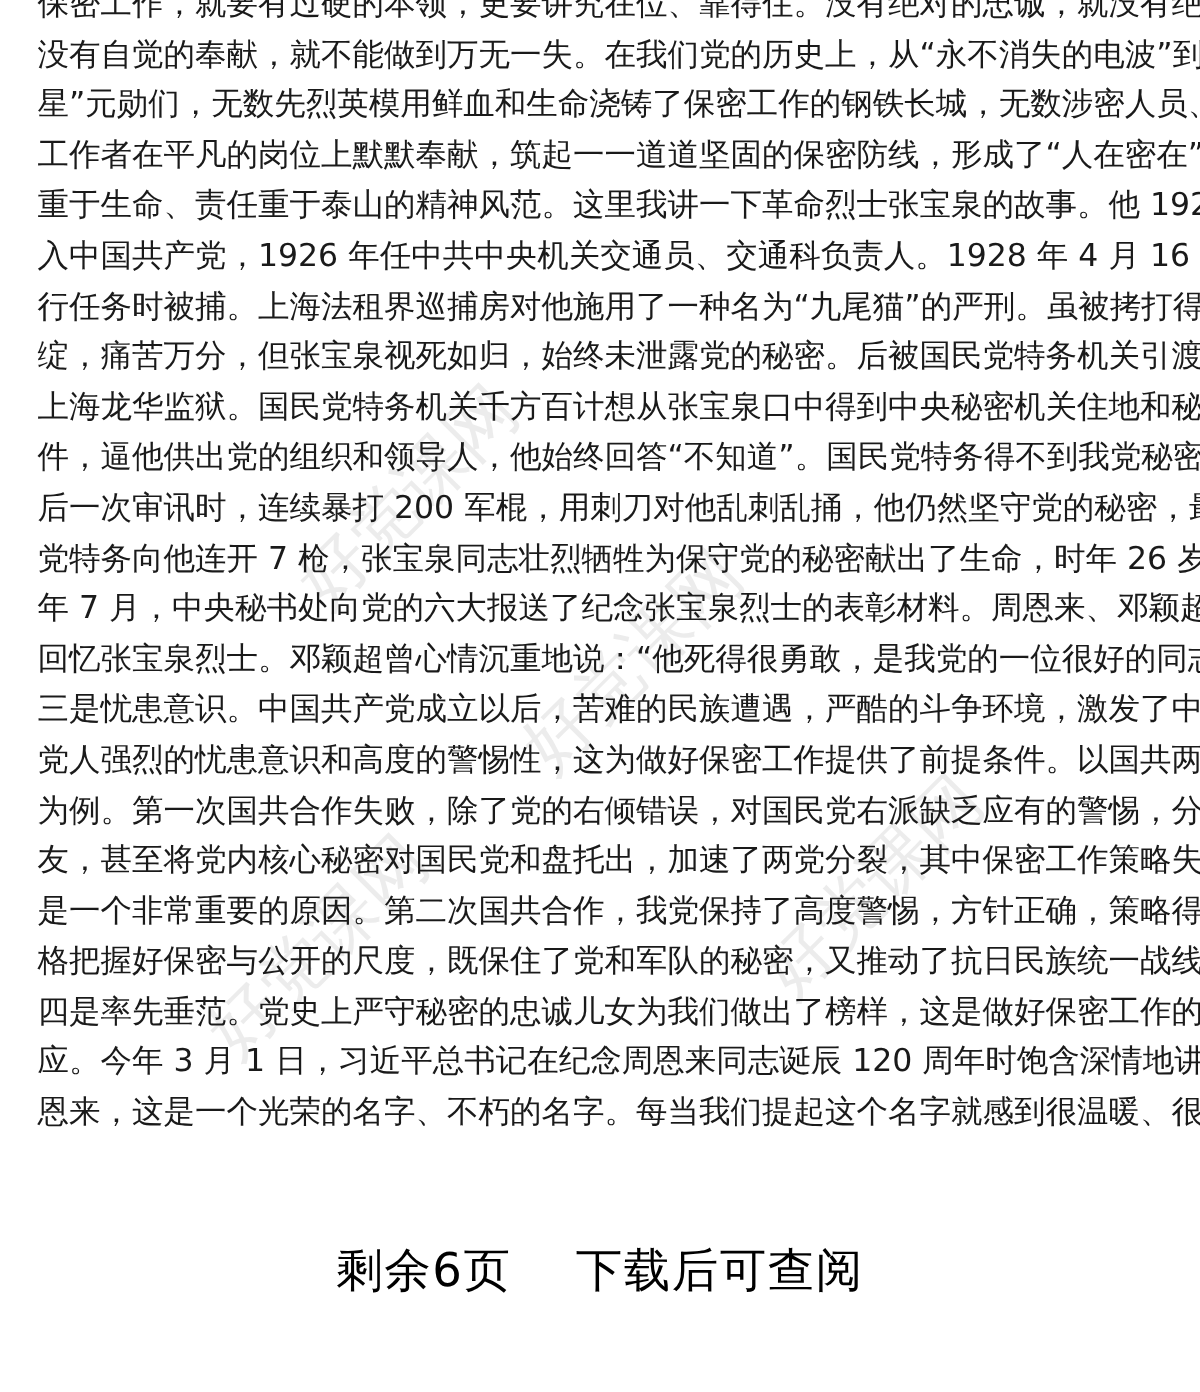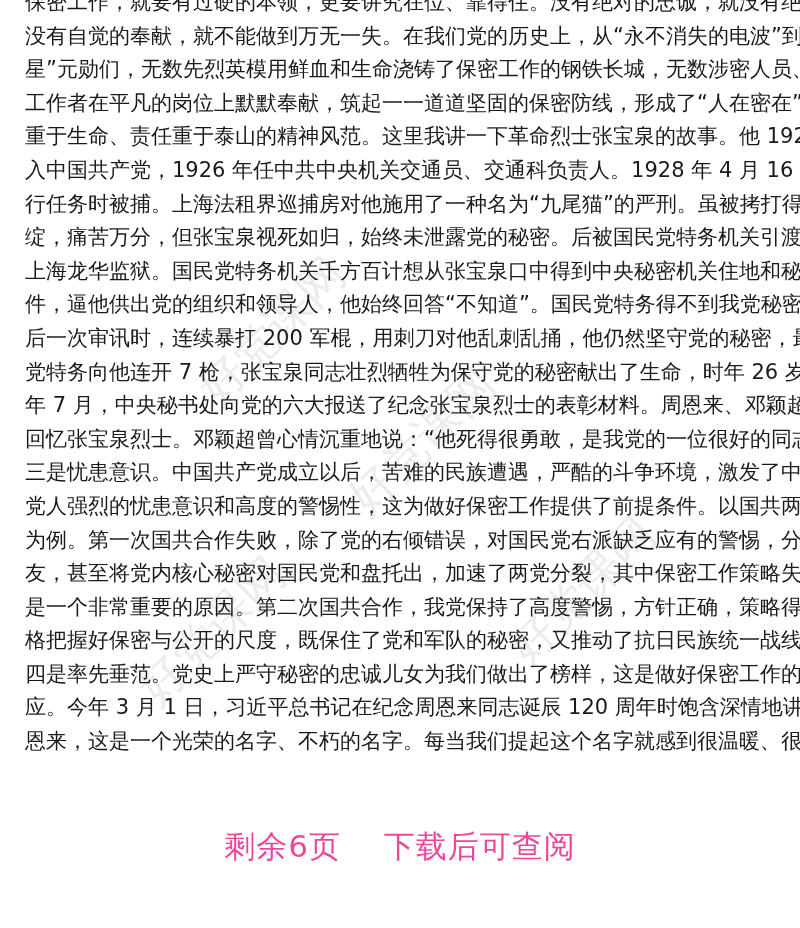--- a/index.html
+++ b/index.html
@@ -6,21 +6,21 @@
   body { width:800px; height:928px; overflow:hidden; position:relative;
          font-family:"DejaVu Sans","Liberation Sans",sans-serif; }
   .page { position:absolute; left:0; top:0; width:800px; height:800px; overflow:hidden; }
   .lines { position:absolute; left:25px; top:-14px; width:752px; }
   .line { height:33.6px; line-height:33.6px; font-size:21px; color:#1a1a1a;
           white-space:nowrap; text-align:justify; text-align-last:justify; letter-spacing:0; }
   .line.last { text-align-last:left; }
   .wm { position:absolute; color:rgba(200,200,200,0.35); font-size:46px; transform:rotate(-45deg);
         white-space:nowrap; pointer-events:none; }
   .more { position:absolute; left:0; top:826px; width:800px; text-align:center;
-          font-size:31px; color:#ec4899; letter-spacing:1px; }
+          font-size:31px; color:#000000; letter-spacing:1px; }
   .more span { margin:0 16px; }
 </style>
 </head>
 <body>
 
 <div class="page">
   <div class="wm" style="left:330px;top:410px;">好党课网</div>
   <div class="wm" style="left:120px;top:600px;">好党课网</div>
   <div class="wm" style="left:490px;top:560px;">好党课网</div>
   <div class="wm" style="left:180px;top:300px;">好党课网</div>

